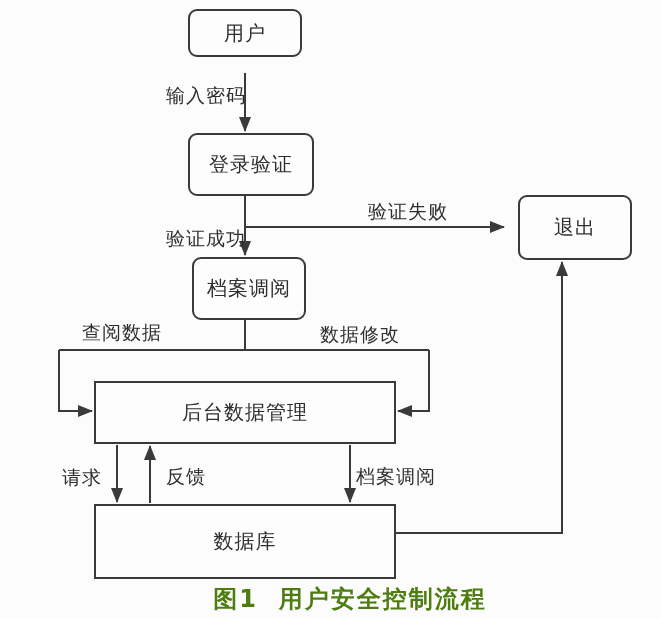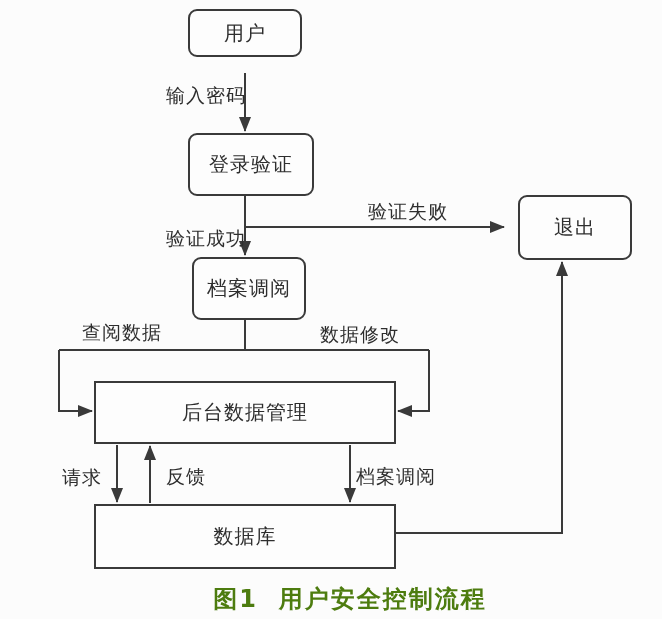--- a/index.html
+++ b/index.html
@@ -111,21 +111,21 @@
   </div>
 
   <div class="node rounded" style="left:192px; top:257px; width:114px; height:63px;">
     <span>档案调阅</span>
   </div>
 
   <div class="node" style="left:94px; top:381px; width:302px; height:63px;">
     <span>后台数据管理</span>
   </div>
 
-  <div class="node" style="left:94px; top:504px; width:302px; height:65px;">
+  <div class="node" style="left:94px; top:504px; width:302px; height:75px;">
     <span>数据库</span>
   </div>
 
   <div class="edge-label" style="left:166px; top:86px;">输入密码</div>
 
   <div class="edge-label" style="left:166px; top:229px;">验证成功</div>
 
   <div class="edge-label" style="left:368px; top:202px;">验证失败</div>
 
   <div class="edge-label" style="left:82px; top:323px;">查阅数据</div>

